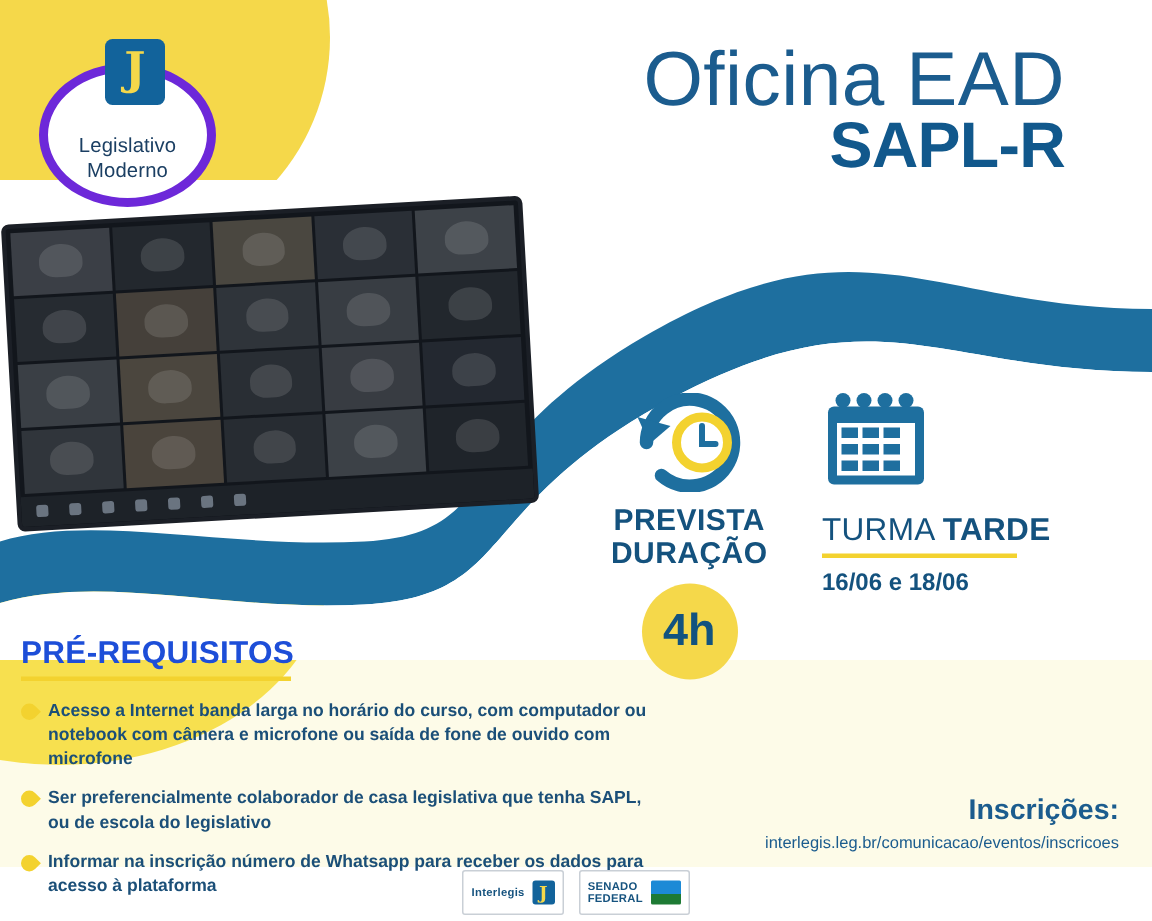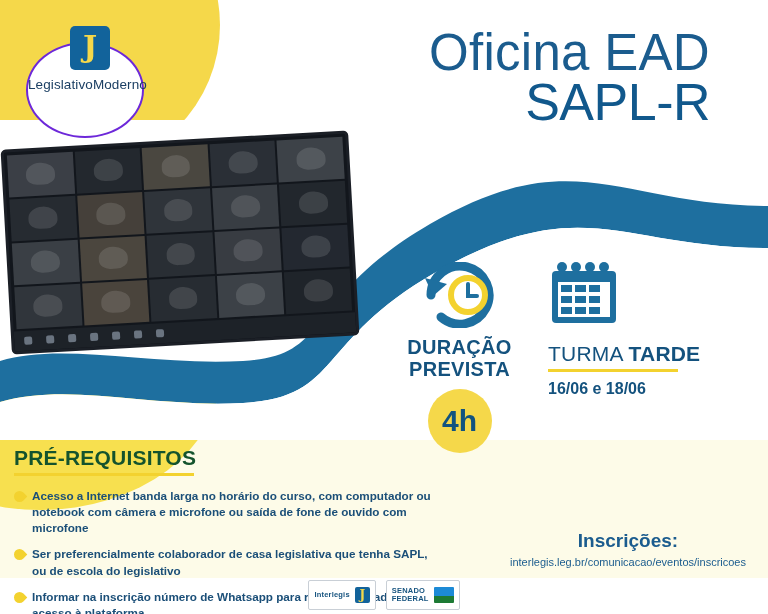--- a/index.html
+++ b/index.html
@@ -58,26 +58,26 @@
     position: absolute;
     left: 18px; top: 24px;
     width: 142px; height: 118px;
     z-index: 8;
   }
   .badge-circle {
     position: absolute;
     left: 8px; top: 18px;
     width: 118px; height: 96px;
     background: #ffffff;
-    border: 2px solid #6d28d9;
+    border: 6px solid #6d28d9;
     border-radius: 50% / 50%;
     display: flex;
-    flex-direction: row;
+    flex-direction: column;
     align-items: center;
-    justify-content: space-between;
+    justify-content: flex-end;
     padding-bottom: 10px;
   }
   .badge-circle span {
     font-size: 13.5px;
     color: #1b3f63;
     line-height: 1.22;
     letter-spacing: .1px;
   }
   .badge-j {
     position: absolute;
@@ -105,22 +105,22 @@
     text-align: right;
     z-index: 9;
   }
   .headline .line1 {
     font-size: 51px;
     color: #1b5c8e;
     letter-spacing: .3px;
     line-height: 1.05;
   }
   .headline .line2 {
-    font-size: 52px;
-    font-weight: normal;
+    font-size: 43px;
+    font-weight: bold;
     color: #11588c;
     letter-spacing: -.5px;
     line-height: 1.02;
     margin-top: -4px;
   }
 
   
   .laptop {
     position: absolute;
     left: 6px; top: 140px;
@@ -231,23 +231,22 @@
   
   .prereq {
     position: absolute;
     left: 14px; top: 424px;
     width: 420px;
     z-index: 9;
   }
   .prereq h2 {
     font-size: 21px;
     font-weight: bold;
-    color: #14532d;
+    color: #1d4ed8;
     letter-spacing: .2px;
-    margin-top: 22px;
   }
   .prereq .rule {
     width: 180px; height: 3px;
     background: #f3d22f;
     margin: 3px 0 12px;
   }
   .pitem {
     display: flex;
     align-items: flex-start;
     gap: 7px;
@@ -272,21 +271,20 @@
   .insc {
     position: absolute;
     right: 22px; bottom: 46px;
     text-align: right;
     z-index: 9;
   }
   .insc .t {
     font-size: 19px;
     font-weight: bold;
     color: #1b5c8e;
-    text-align: center;
   }
   .insc .u {
     font-size: 11px;
     font-weight: normal;
     color: #1b5c8e;
     margin-top: 4px;
   }
 
   
   .footer {
@@ -397,22 +395,22 @@
   </div>
 
   <div class="duration">
     <svg class="clock-ico" viewBox="0 0 78 66">
       <path d="M10,33 a29,29 0 1,1 10,22" fill="none" stroke="#1e6f9f" stroke-width="9" stroke-linecap="round"></path>
       <path d="M4,16 L12,34 L26,22 Z" fill="#1e6f9f"></path>
       <circle cx="47" cy="33" r="17" fill="none" stroke="#f3d22f" stroke-width="6"></circle>
       <path d="M47,22 L47,34 L56,34" fill="none" stroke="#1e6f9f" stroke-width="4" stroke-linecap="round"></path>
     </svg>
     <div class="label">
+      <div>PREVISTA</div>
       <div>DURAÇÃO</div>
-      <div>PREVISTA</div>
     </div>
     <div class="hours">4h</div>
   </div>
 
   <div class="turma">
     <svg class="cal-ico" viewBox="0 0 80 70">
       <circle cx="14" cy="9" r="5" fill="#1e6f9f"></circle>
       <circle cx="28" cy="9" r="5" fill="#1e6f9f"></circle>
       <circle cx="42" cy="9" r="5" fill="#1e6f9f"></circle>
       <circle cx="56" cy="9" r="5" fill="#1e6f9f"></circle>

